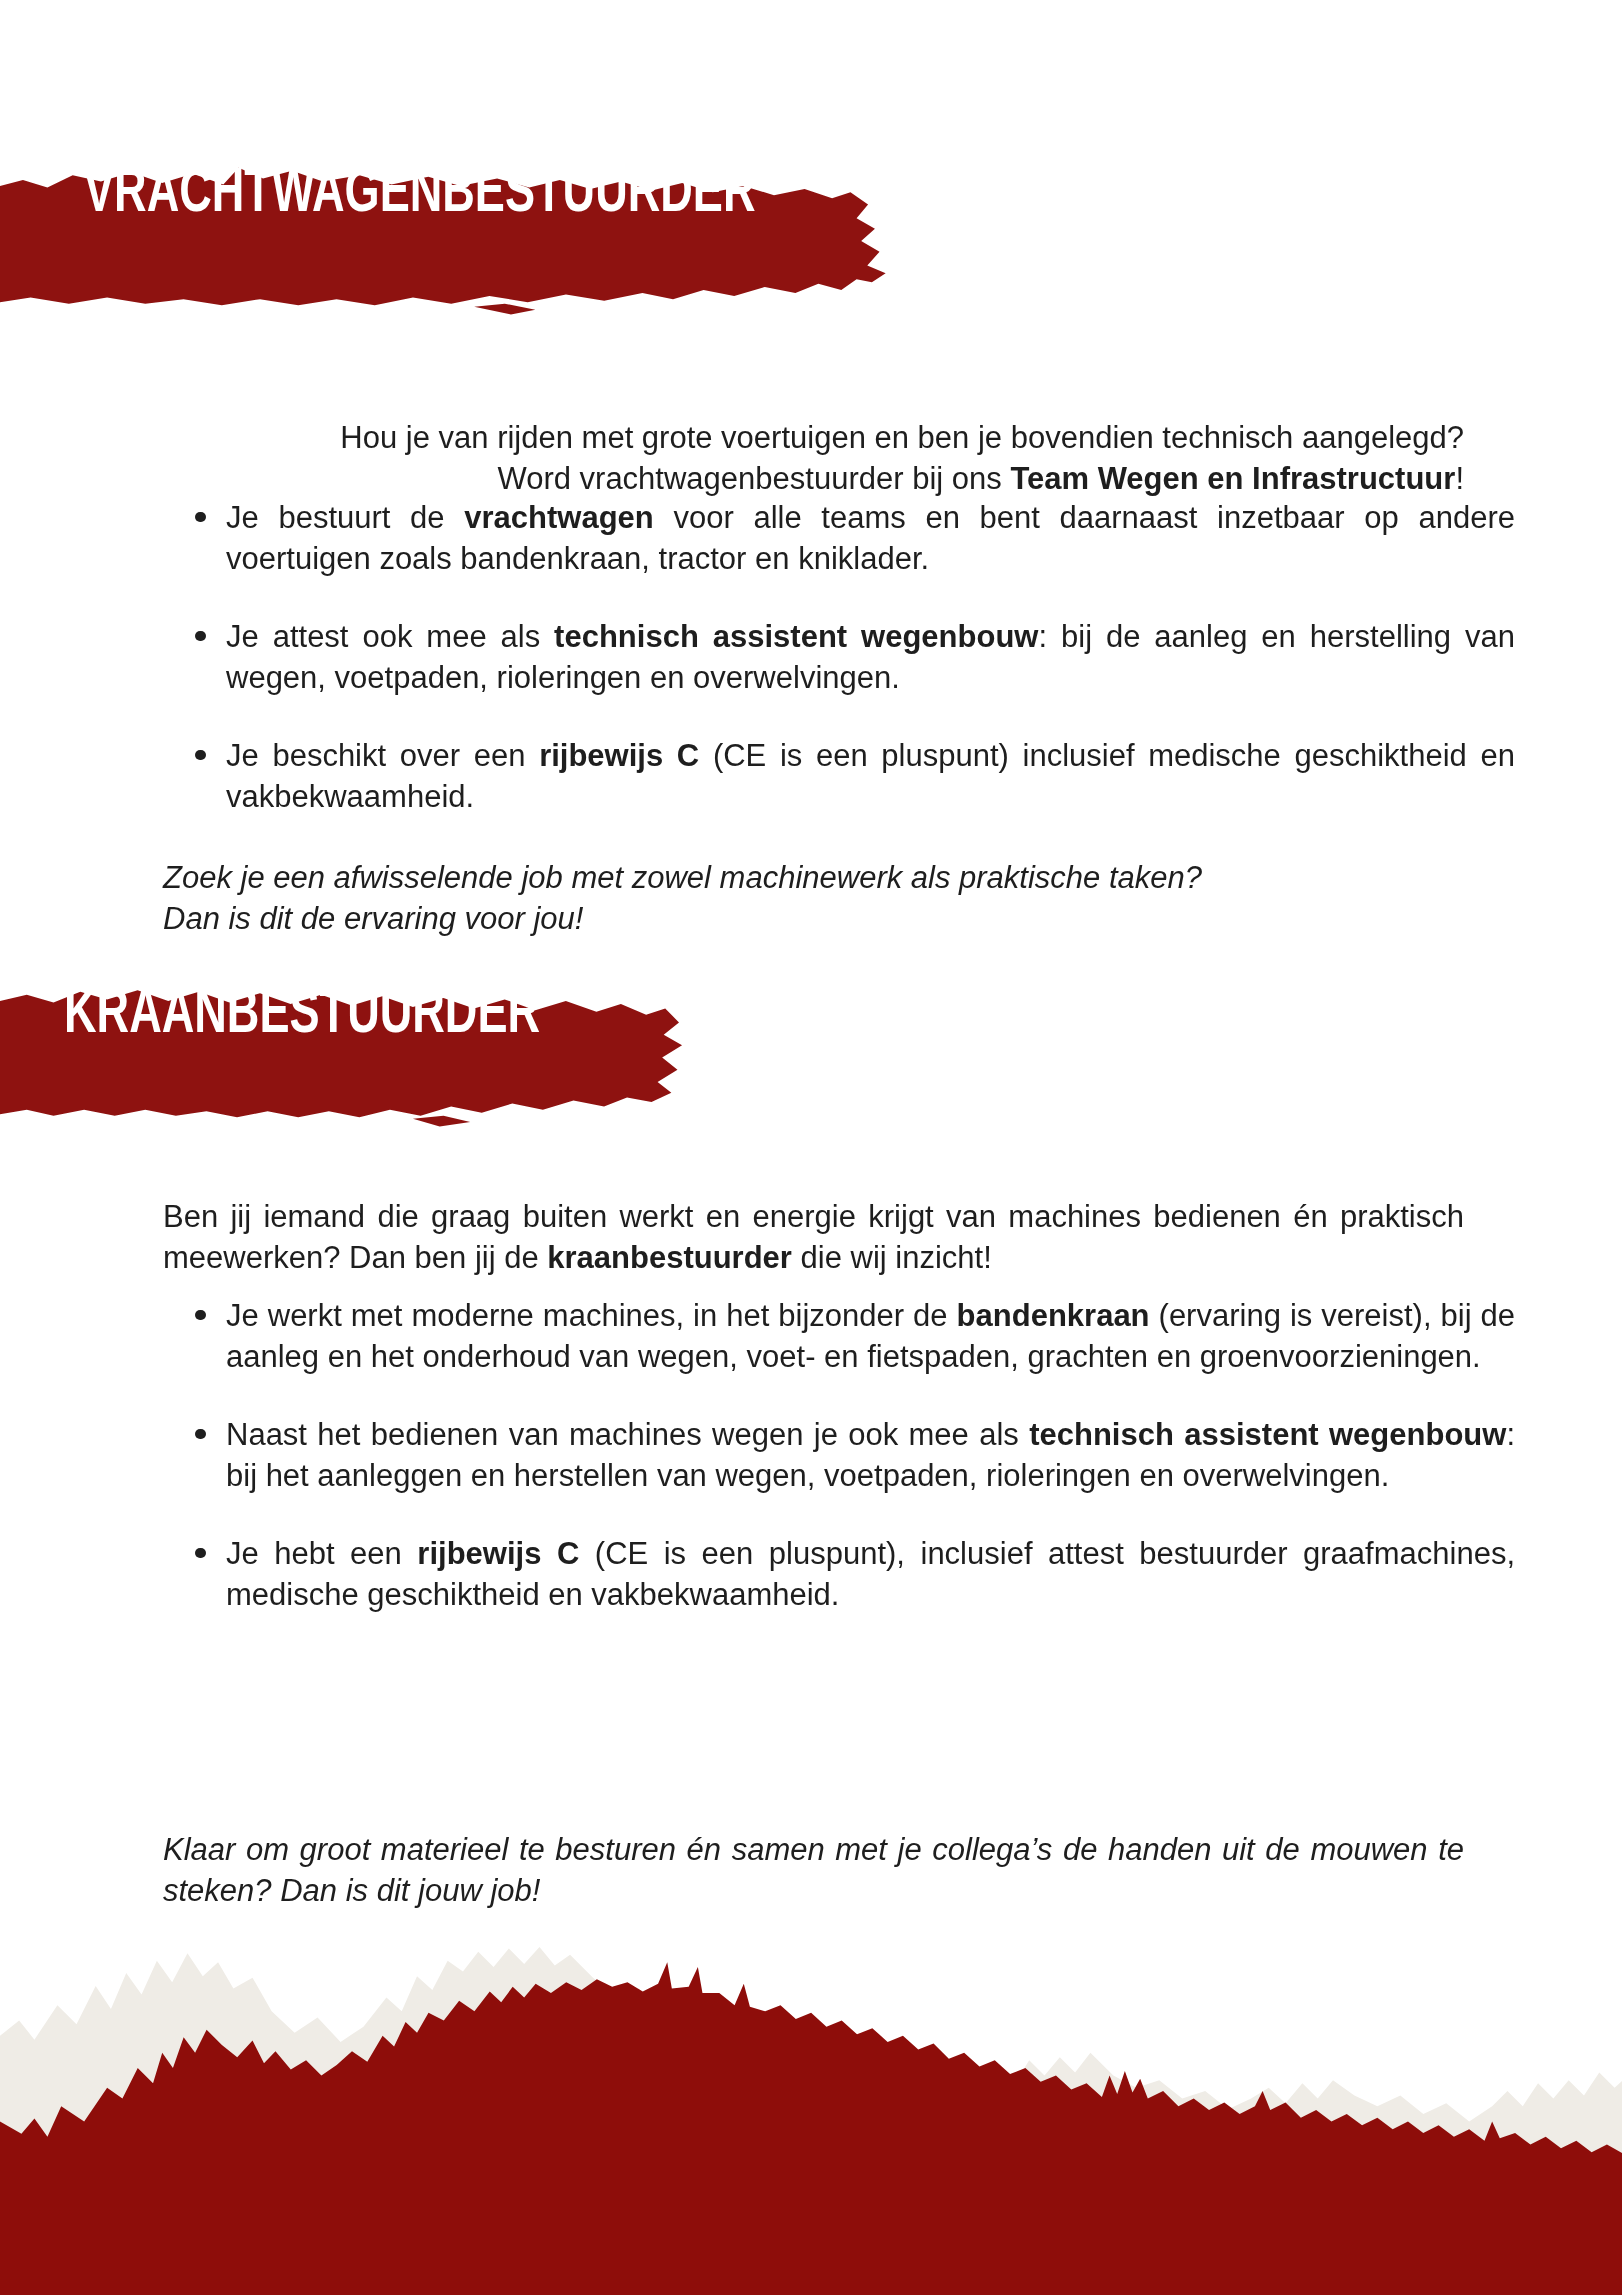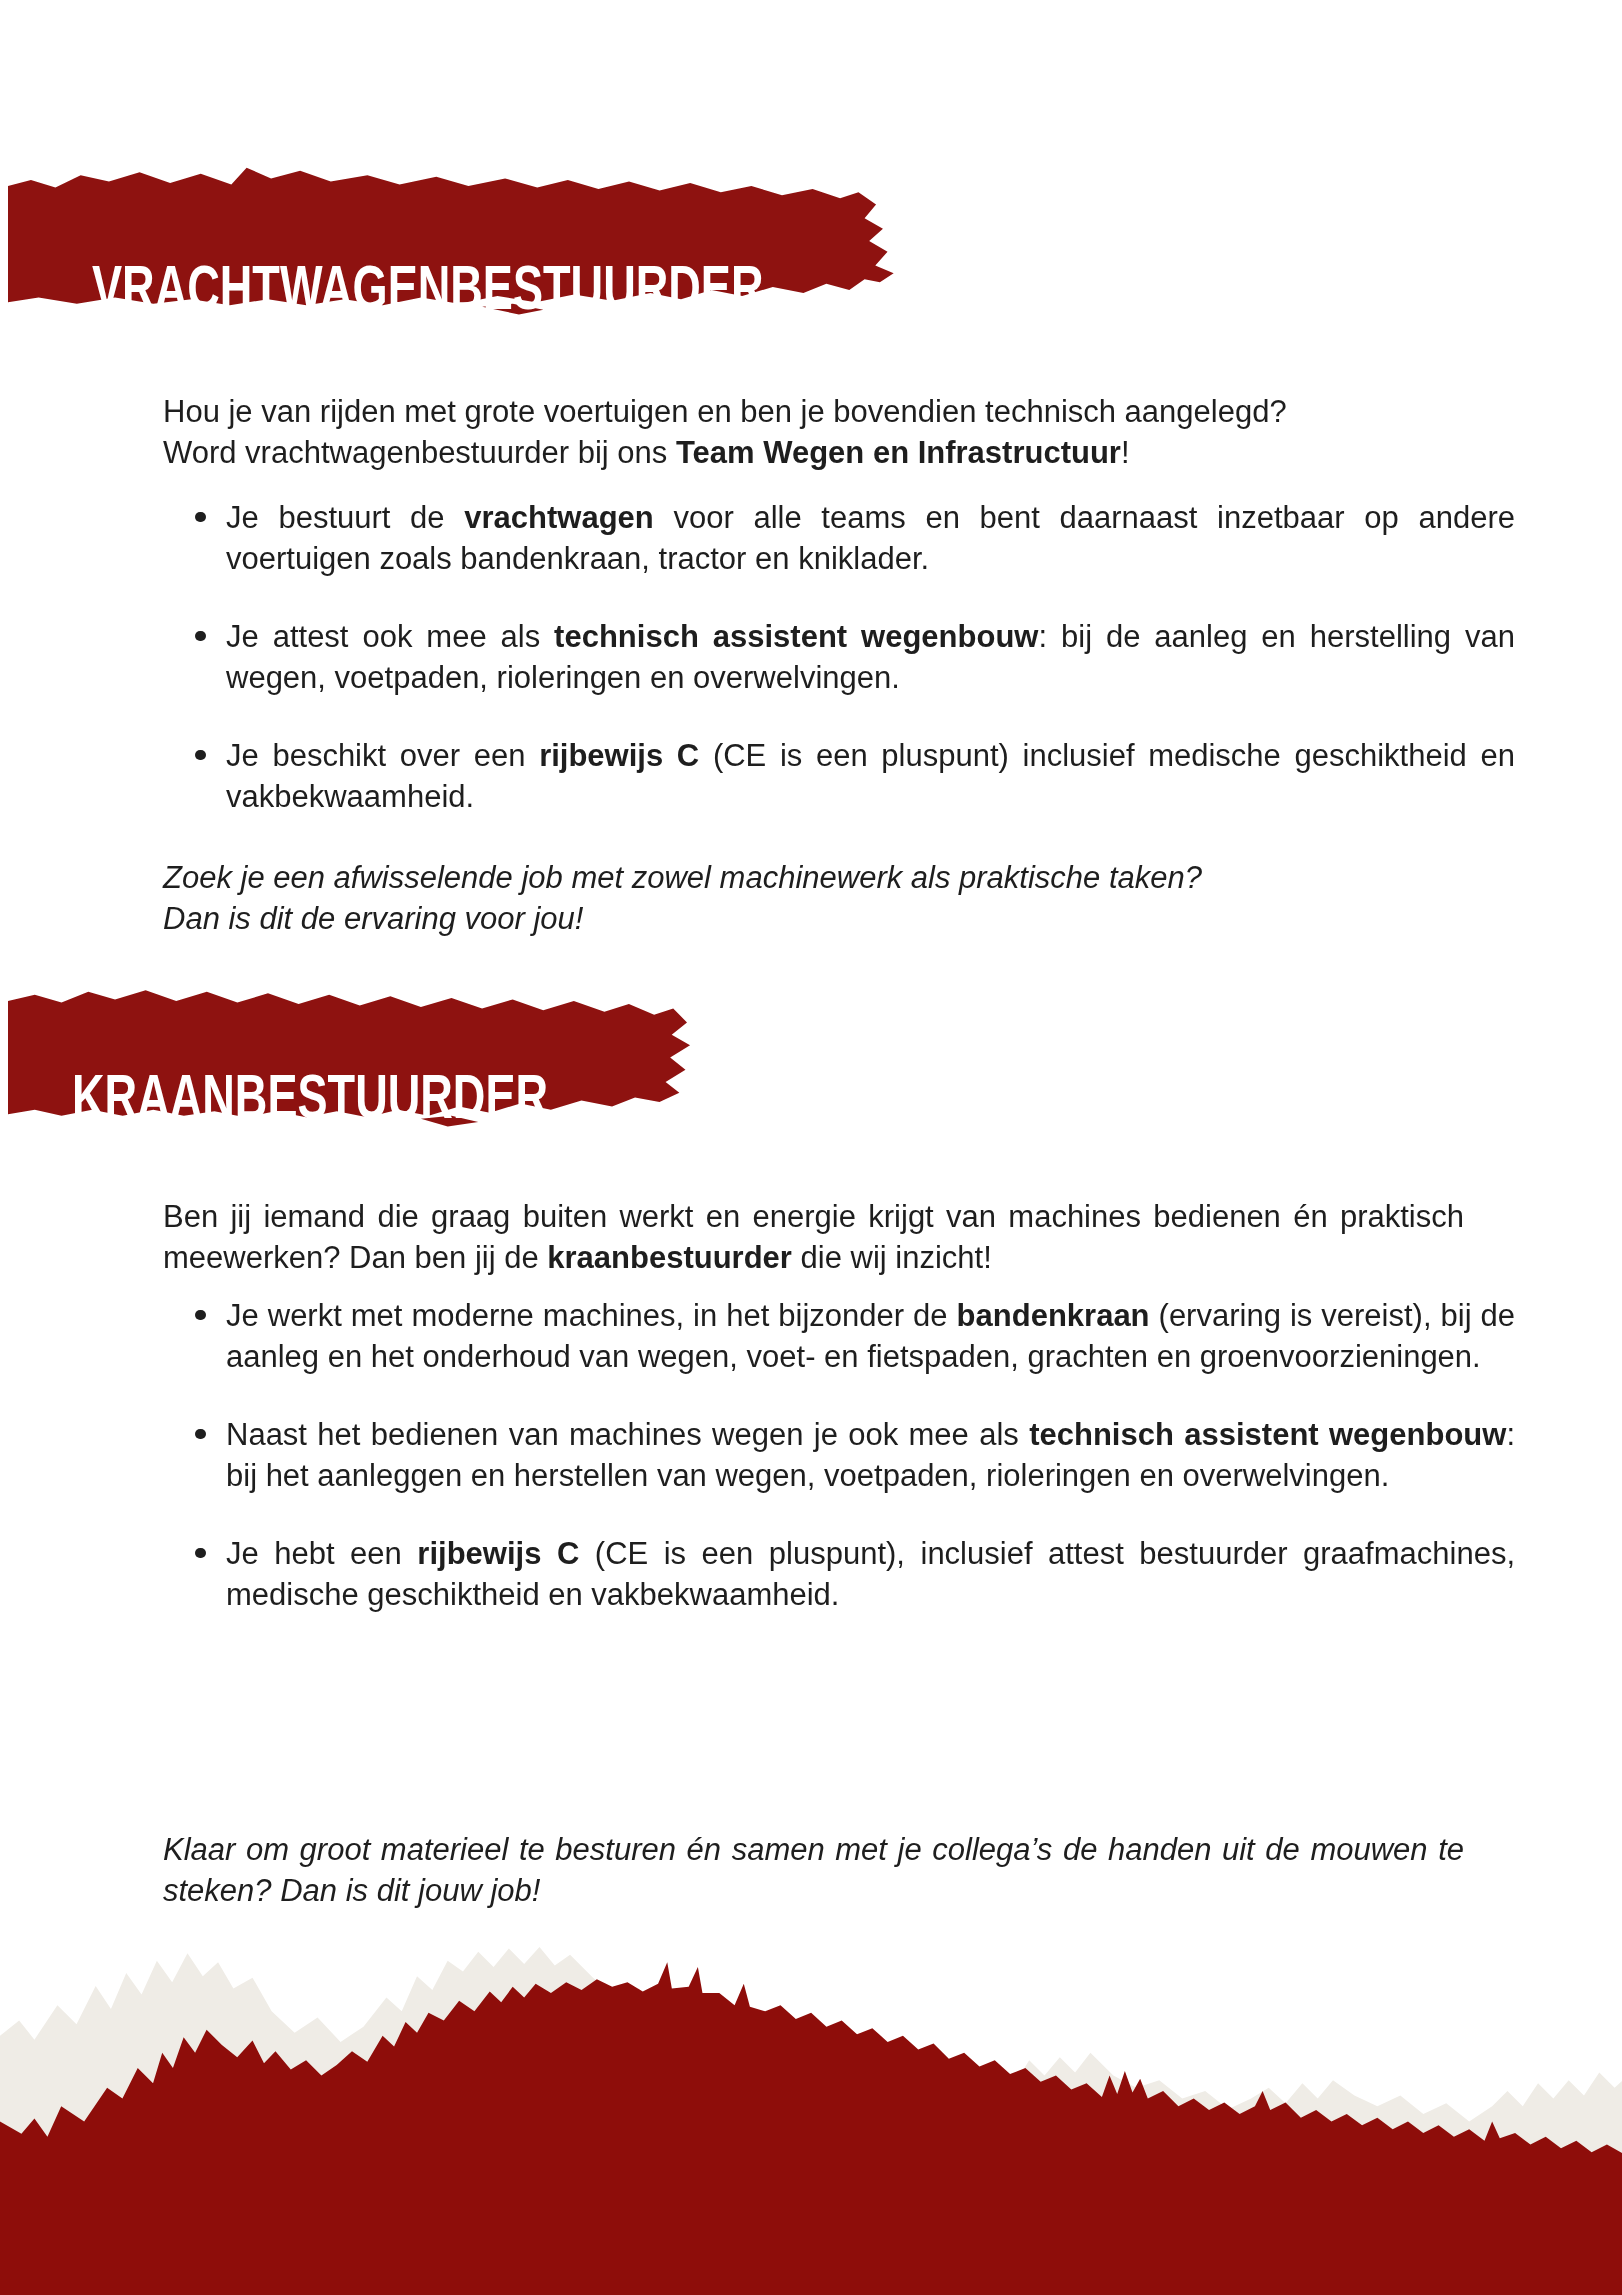--- a/index.html
+++ b/index.html
@@ -11,38 +11,38 @@
     overflow: hidden;
     font-family: "Liberation Sans", sans-serif;
     color: #1e1e1e;
   }
   .block { position: absolute; left: 163px; width: 1301px; }
   .body-text { font-size: 31px; line-height: 41px; color: #1e1e1e; }
   .b { font-weight: bold; }
   .line { display: block; }
 
   
-  .brush { position: absolute; left: 8px; display: flex; align-items: flex-end; }
+  .brush { position: absolute; left: 0; display: flex; align-items: flex-start; }
   .brush svg { position: absolute; inset: 0; width: 100%; height: 100%; }
   .brush-title {
     position: relative;
     margin: 0;
     color: #ffffff;
     font-size: 55px;
     font-weight: 700;
     letter-spacing: 0px;
     white-space: nowrap;
     transform: scale(0.82, 1.14);
     transform-origin: left center;
   }
   .brush-1 { top: 157px; width: 891px; height: 162px; padding-left: 84px; box-sizing: border-box; }
   .brush-2 { top: 978px; width: 692px; height: 150px; padding-left: 64px; box-sizing: border-box; }
 
   
-  .intro-1 { top: 360px; }
+  .intro-1 { top: 386px; text-align: right; }
   .bullets-1 { top: 497px; }
   .outro-1 { top: 826px; }
   .intro-2 { top: 1165px; text-align: justify; }
   .bullets-2 { top: 1295px; }
   .outro-2 { top: 1798px; text-align: justify; }
 
   ul.bullets { margin: 0; padding: 0 0 0 51px; list-style: none; }
   ul.bullets li {
     position: relative;
     margin: 0 0 37px 12px;

